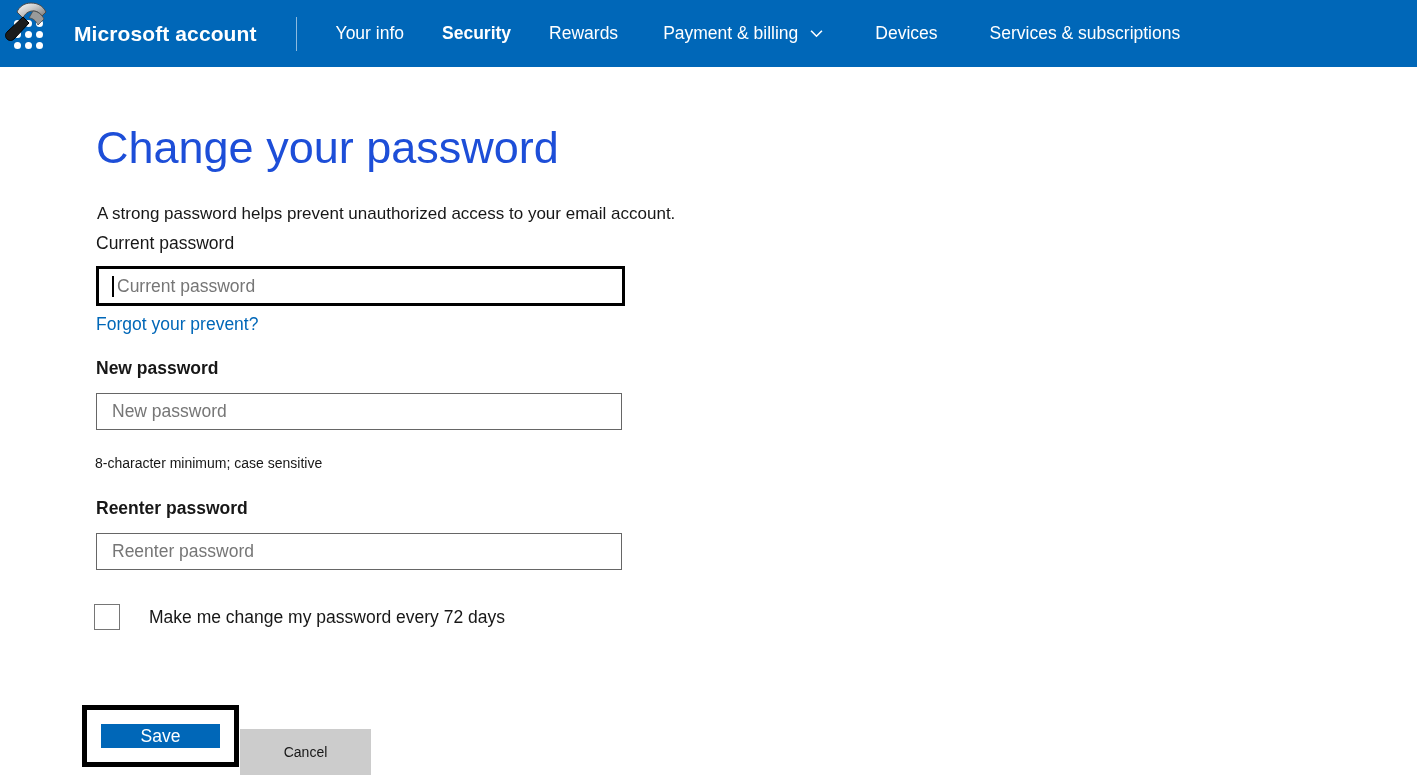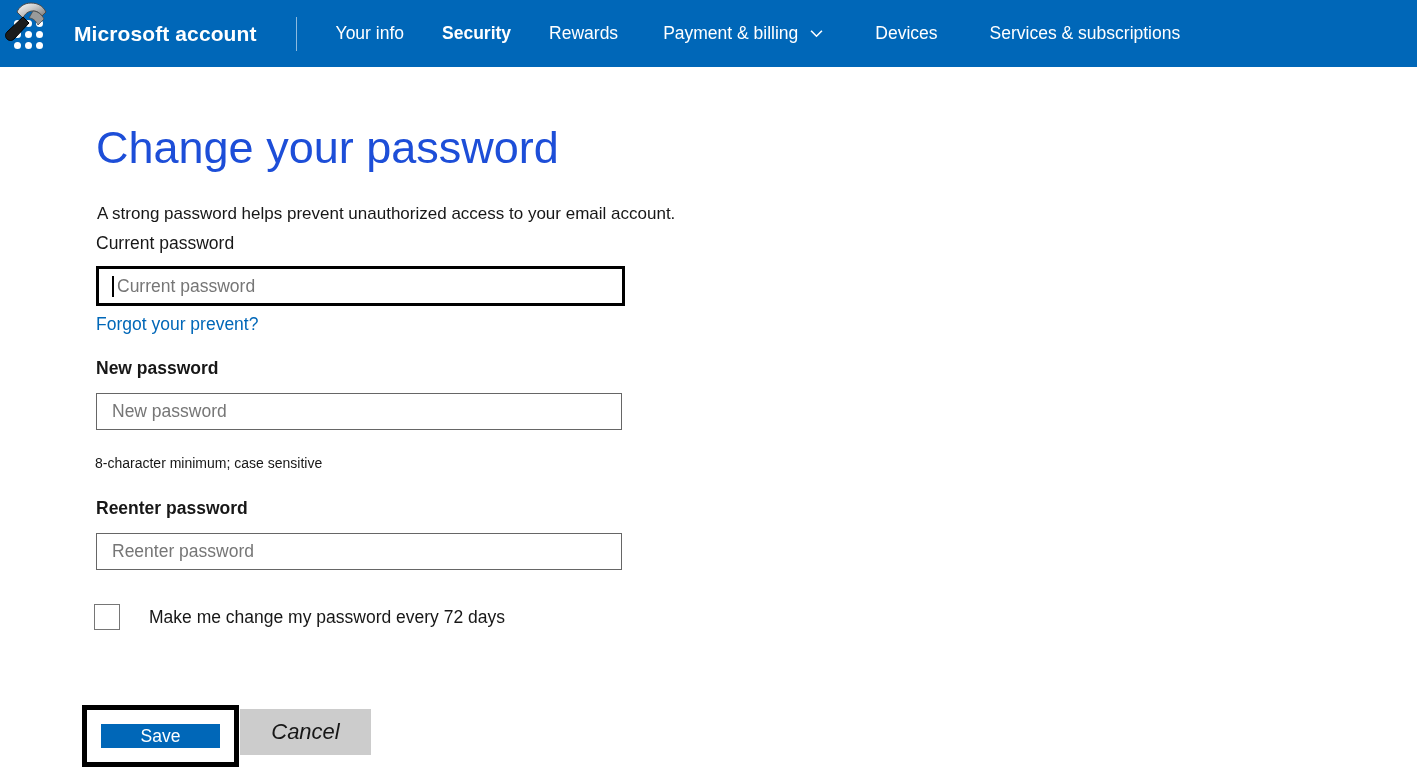--- a/index.html
+++ b/index.html
@@ -192,32 +192,31 @@
     font-size: 17.5px;
     border: none;
     font-family: "Liberation Sans", sans-serif;
     display: flex;
     align-items: center;
     justify-content: center;
     cursor: pointer;
   }
   .cancel-btn {
     position: absolute;
-    left: 240px; top: 4px;
+    left: 240px; top: 24px;
     width: 131px; height: 46px;
     background: #cccccc;
     color: #171717;
-    font-size: 22px;
+    font-size: 14px;
     border: none;
     font-family: "Liberation Sans", sans-serif;
     display: flex;
     align-items: center;
     justify-content: center;
     cursor: pointer;
-    font-style: italic;
   }
 </style>
 </head>
 <body>
 
 <div class="header">
 
   <div class="logo-block">
     <div class="waffle">
       <i></i>

